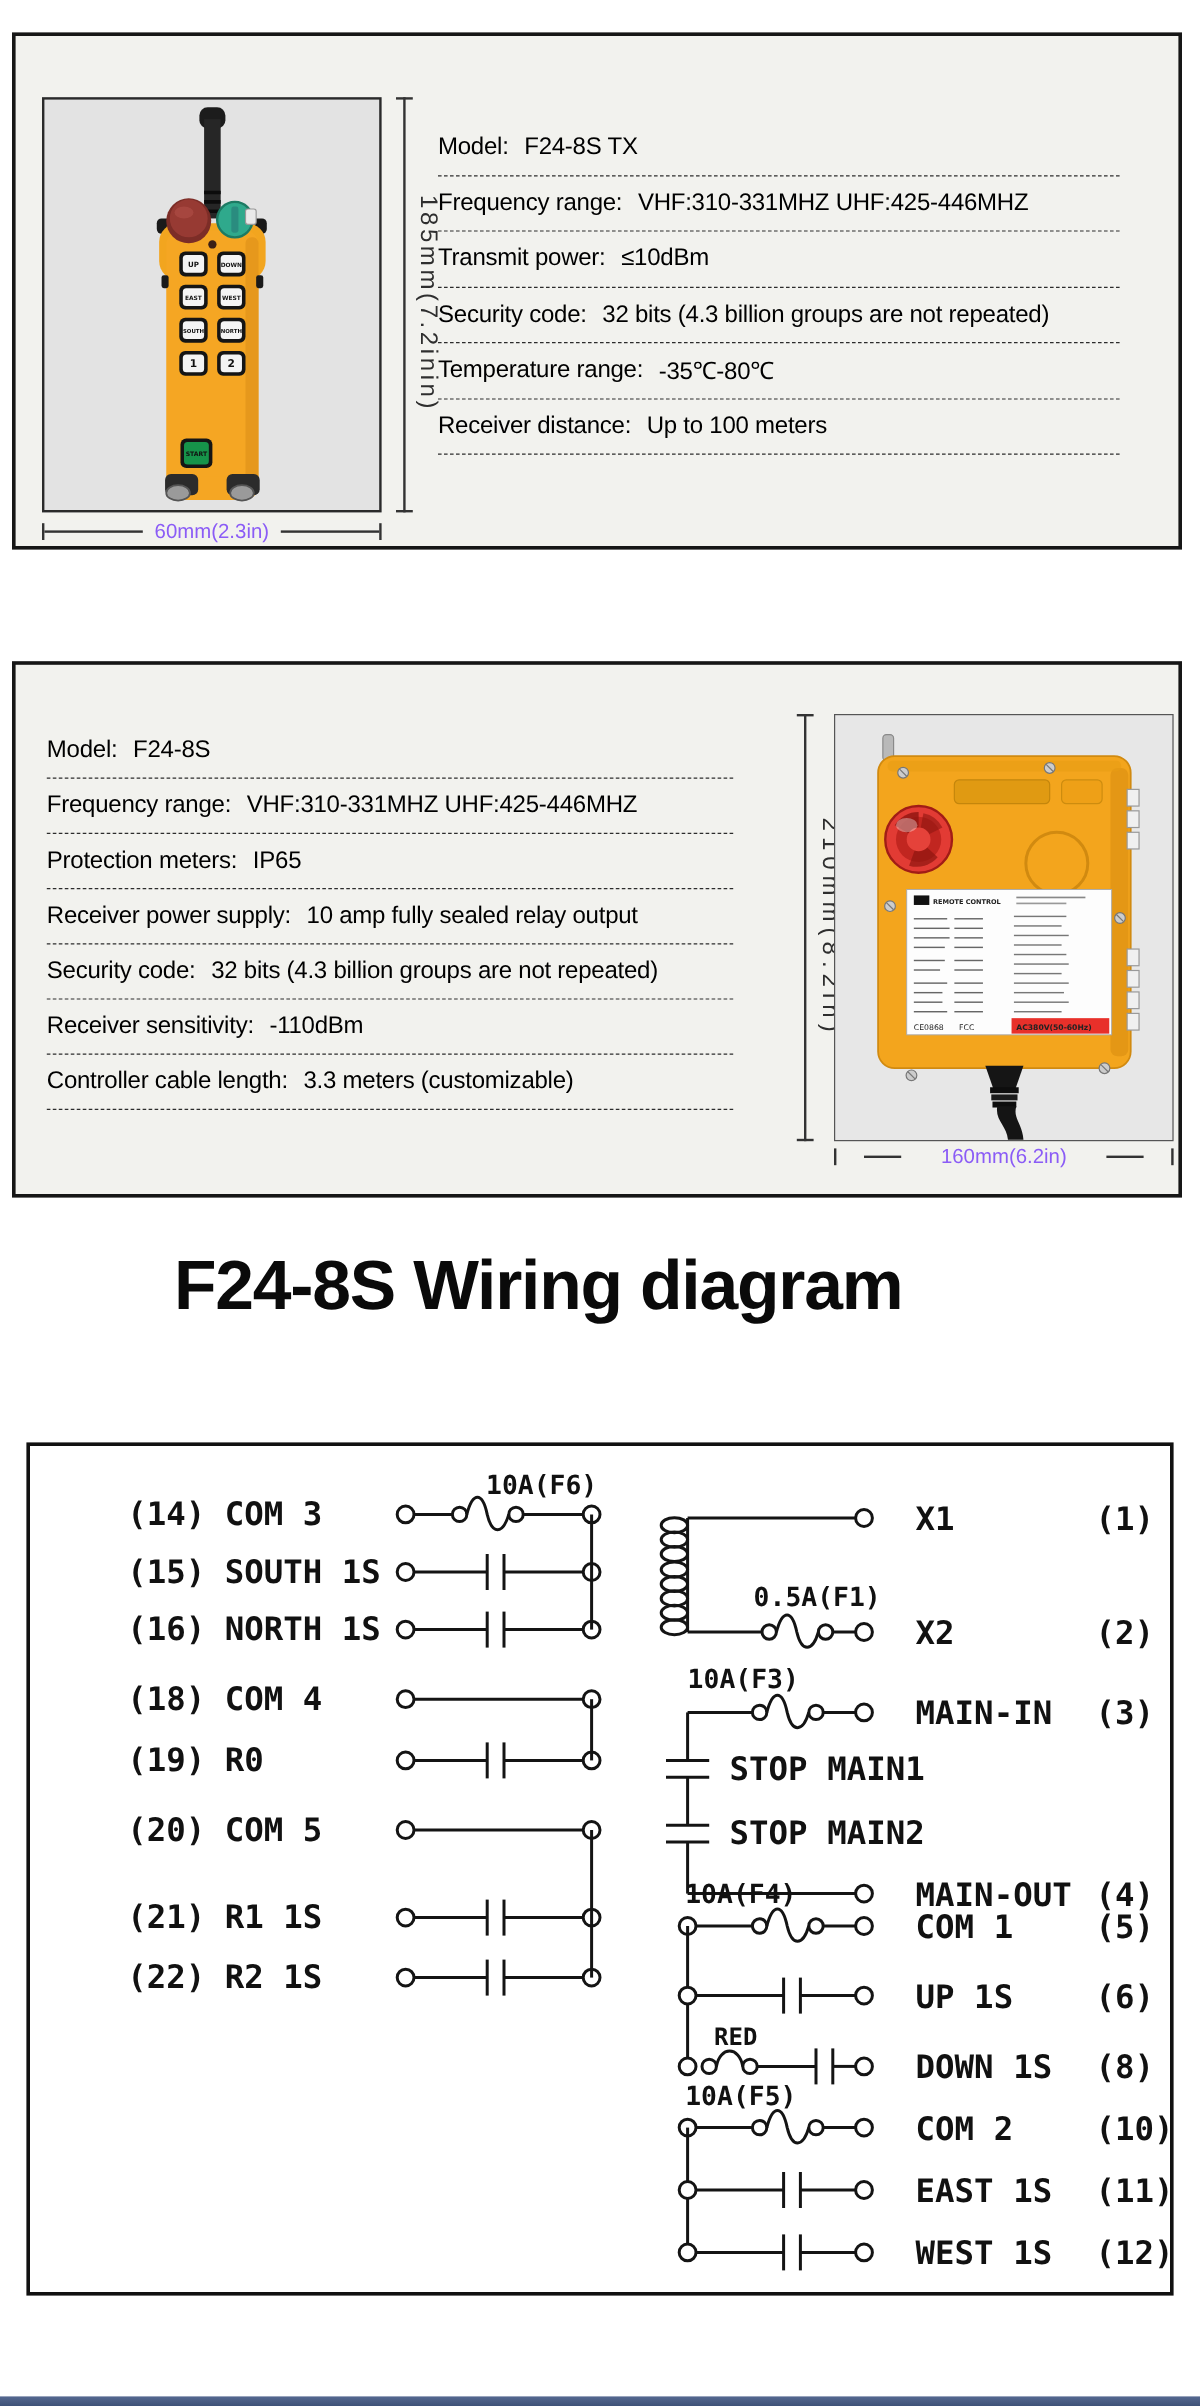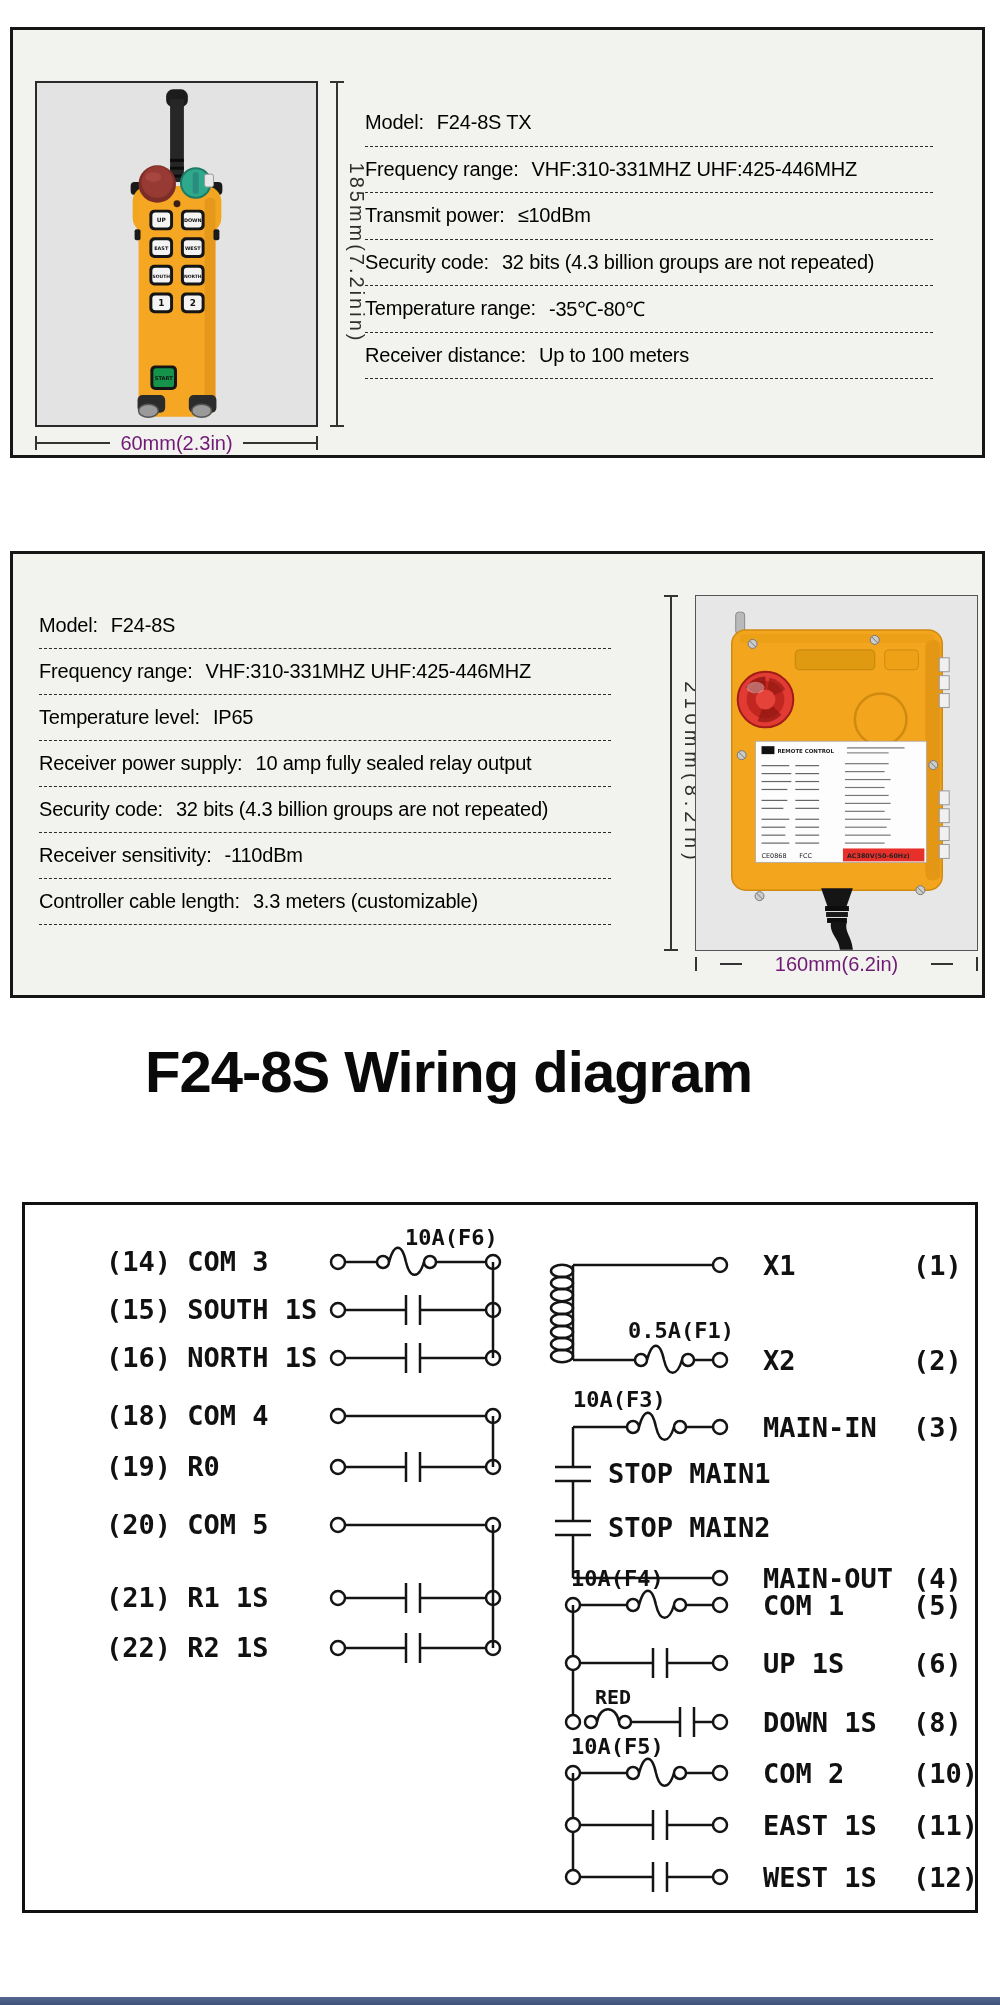--- a/index.html
+++ b/index.html
@@ -29,21 +29,21 @@
               transform:translate(-50%,-50%) rotate(90deg);}
   .vdim-label-tx{left:343px;top:223px;letter-spacing:3px;}
   .vdim-label-rx{left:678px;top:219px;letter-spacing:5px;}
 
   
   .hdim{position:absolute;display:flex;align-items:center;height:26px;}
   .hdim-tx{left:22px;top:400px;width:283px;}
   .hdim-rx{left:682px;top:397px;width:283px;gap:23px;}
   .hdim .cap{width:2px;height:14px;background:#333;}
   .hdim .seg{flex:1;height:0;border-top:2px solid #333;}
-  .hdim-label{font-size:20px;color:#701a75;margin:0 10px;white-space:nowrap;}
+  .hdim-label{font-size:17px;color:#8b5cf6;margin:0 10px;white-space:nowrap;}
 
   
   .specs{position:absolute;margin:0;padding:0;list-style:none;}
   .specs-tx{left:352px;top:70px;width:568px;}
   .specs-rx{left:26px;top:49px;width:572px;}
   .spec-row{height:45.5px;display:flex;align-items:center;border-bottom:1.5px dashed #2c2c2c;
             font-size:20px;color:#000000;letter-spacing:-0.2px;white-space:nowrap;}
   .specs-rx .spec-row{height:45px;}
   .spec-value{margin-left:13px;}
 
@@ -198,21 +198,21 @@
     <ul class="specs specs-rx">
       <li class="spec-row">
           <span class="spec-label">Model:</span>
           <span class="spec-value">F24-8S</span>
         </li>
       <li class="spec-row">
           <span class="spec-label">Frequency range:</span>
           <span class="spec-value">VHF:310-331MHZ UHF:425-446MHZ</span>
         </li>
       <li class="spec-row">
-          <span class="spec-label">Temperature level:</span>
+          <span class="spec-label">Protection meters:</span>
           <span class="spec-value">IP65</span>
         </li>
       <li class="spec-row">
           <span class="spec-label">Receiver power supply:</span>
           <span class="spec-value">10 amp fully sealed relay output</span>
         </li>
       <li class="spec-row">
           <span class="spec-label">Security code:</span>
           <span class="spec-value">32 bits (4.3 billion groups are not repeated)</span>
         </li>

